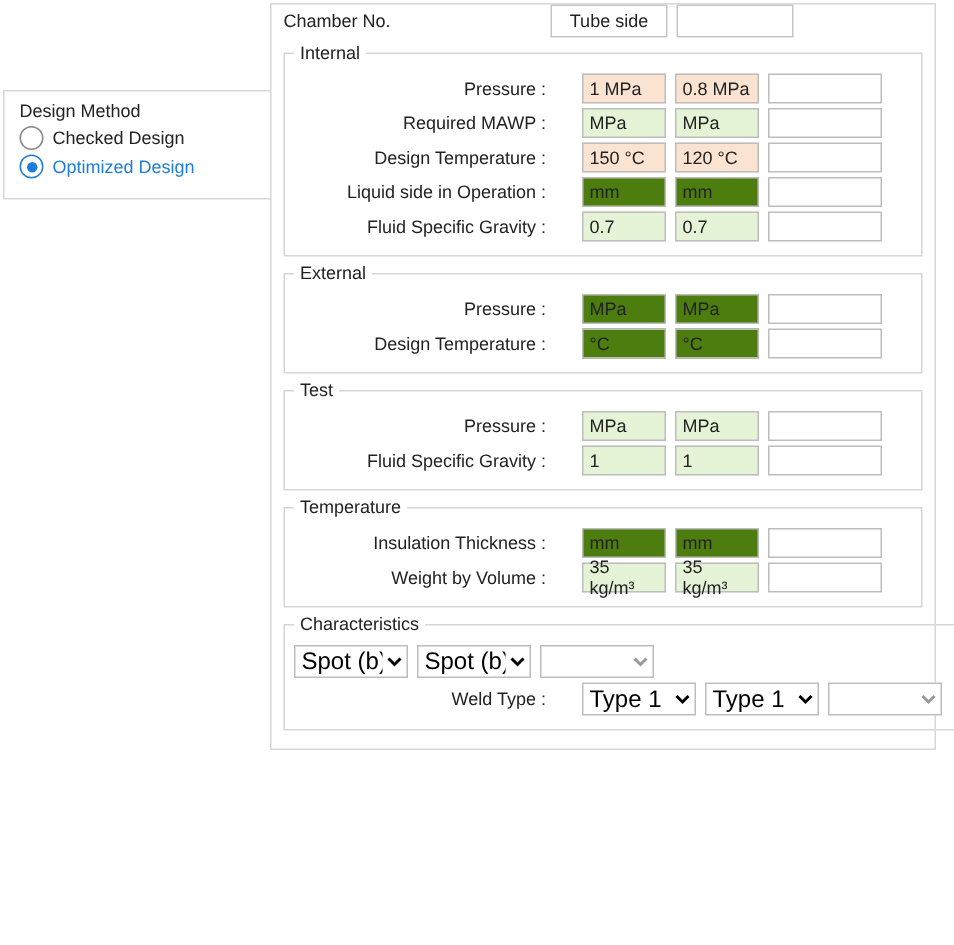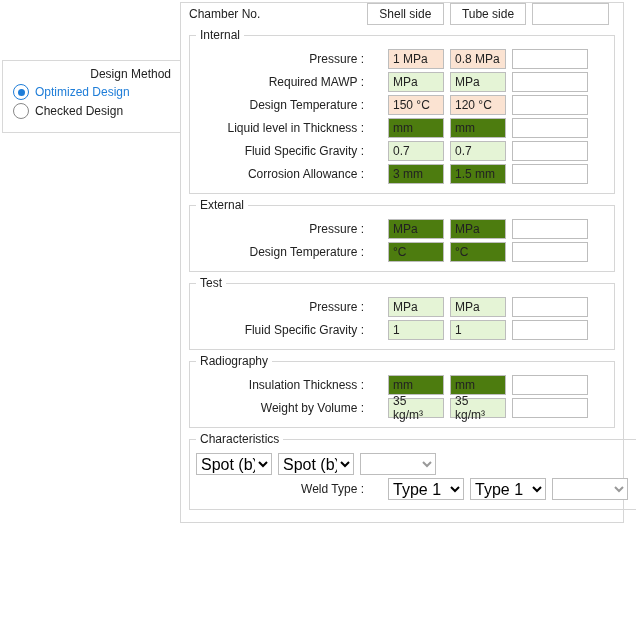--- a/index.html
+++ b/index.html
@@ -1,18 +1,18 @@
 <!DOCTYPE html>
 <html><head>
 <meta charset="utf-8">
 <style>
 html,body{margin:0;padding:0;font-family:"Segoe UI",Tahoma,sans-serif;font-size:12px;color:#222;background:#fff;}
 .stage{position:relative;width:636px;height:630px;}
 .design-panel{position:absolute;left:2px;top:60px;width:180px;border:1px solid #d8d8d8;padding:6px 10px 10px 10px;background:#fff;box-sizing:border-box;}
-.design-panel .title{margin-bottom:0;text-align:right;}
+.design-panel .title{margin-bottom:0;}
 .radio-row{display:flex;align-items:center;margin:3px 0;}
 .radio-outer{width:14px;height:14px;border:1px solid #1e7dd8;border-radius:50%;margin-right:6px;background:#fff;display:inline-flex;align-items:center;justify-content:center;}
 .radio-outer.unchecked{border-color:#888;}
 .radio-inner{width:7px;height:7px;border-radius:50%;background:#1e7dd8;}
 .radio-label.sel{color:#1e7dd8;}
 .main-panel{position:absolute;left:180px;top:2px;width:444px;box-sizing:border-box;border:1px solid #d6d6d6;padding:0 8px 8px 8px;background:#fff;}
 .chamber-row{display:flex;align-items:center;margin-bottom:3px;}
 .chamber-label{flex:0 0 178px;}
 .hdr-cell{width:76px;height:20px;border:1px solid #c5c5c5;display:inline-flex;align-items:center;justify-content:center;margin-right:6px;background:#fff;}
 .hdr-cell.empty{background:#fff;}
@@ -29,35 +29,34 @@
 select.sel.empty{color:#999;}
 .third-col{width:76px;height:20px;margin-right:0;}
 </style>
 </head>
 <body>
 <div class="stage">
 
 <div class="design-panel">
   <div class="title">Design Method</div>
   <div class="radio-row">
+    <span class="radio-outer unchecked"></span>
+    <span class="radio-label">Checked Design</span>
+  </div>
+  <div class="radio-row">
     <span class="radio-outer">
           <span class="radio-inner"></span>
         </span>
     <span class="radio-label sel">Optimized Design</span>
-  </div>
-  <div class="radio-row">
-    <span class="radio-outer unchecked"></span>
-    <span class="radio-label">Checked Design</span>
   </div>
 </div>
 
 <div class="main-panel">
   <div class="chamber-row">
     <div class="chamber-label">Chamber No.</div>
-    <div class="hdr-cell">Shell side</div>
     <div class="hdr-cell">Tube side</div>
     <div class="hdr-cell empty"></div>
   </div>
 
   <fieldset>
     <legend>Internal</legend>
     <div class="row">
       <div class="row-label">Pressure :</div>
       <div class="field peach">1 MPa</div>
       <div class="field peach">0.8 MPa</div>
@@ -69,35 +68,29 @@
       <div class="field green">MPa</div>
       <div class="field blank third-col"></div>
     </div>
     <div class="row">
       <div class="row-label">Design Temperature :</div>
       <div class="field peach">150 °C</div>
       <div class="field peach">120 °C</div>
       <div class="field blank third-col"></div>
     </div>
     <div class="row">
-      <div class="row-label">Liquid level in Thickness :</div>
+      <div class="row-label">Liquid side in Operation :</div>
       <div class="field yellow">mm</div>
       <div class="field yellow">mm</div>
       <div class="field blank third-col"></div>
     </div>
     <div class="row">
       <div class="row-label">Fluid Specific Gravity :</div>
       <div class="field green">0.7</div>
       <div class="field green">0.7</div>
-      <div class="field blank third-col"></div>
-    </div>
-    <div class="row">
-      <div class="row-label">Corrosion Allowance :</div>
-      <div class="field yellow">3 mm</div>
-      <div class="field yellow">1.5 mm</div>
       <div class="field blank third-col"></div>
     </div>
   </fieldset>
 
   <fieldset>
     <legend>External</legend>
     <div class="row">
       <div class="row-label">Pressure :</div>
       <div class="field yellow">MPa</div>
       <div class="field yellow">MPa</div>
@@ -121,21 +114,21 @@
     </div>
     <div class="row">
       <div class="row-label">Fluid Specific Gravity :</div>
       <div class="field green">1</div>
       <div class="field green">1</div>
       <div class="field blank third-col"></div>
     </div>
   </fieldset>
 
   <fieldset>
-    <legend>Radiography</legend>
+    <legend>Temperature</legend>
     <div class="row">
       <div class="row-label">Insulation Thickness :</div>
       <div class="field yellow">mm</div>
       <div class="field yellow">mm</div>
       <div class="field blank third-col"></div>
     </div>
     <div class="row">
       <div class="row-label">Weight by Volume :</div>
       <div class="field green">35 kg/m³</div>
       <div class="field green">35 kg/m³</div>

